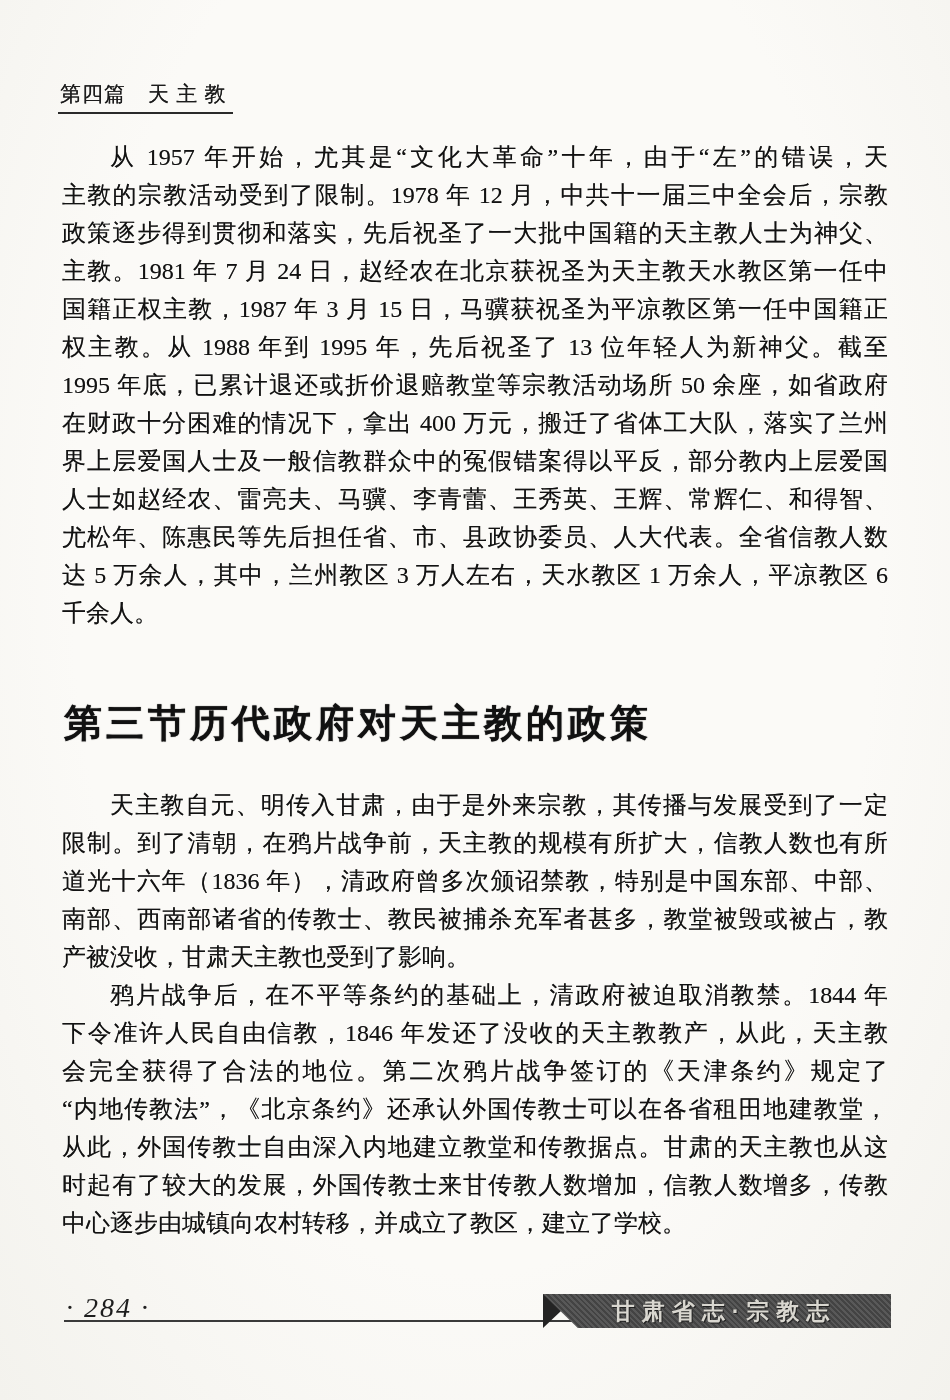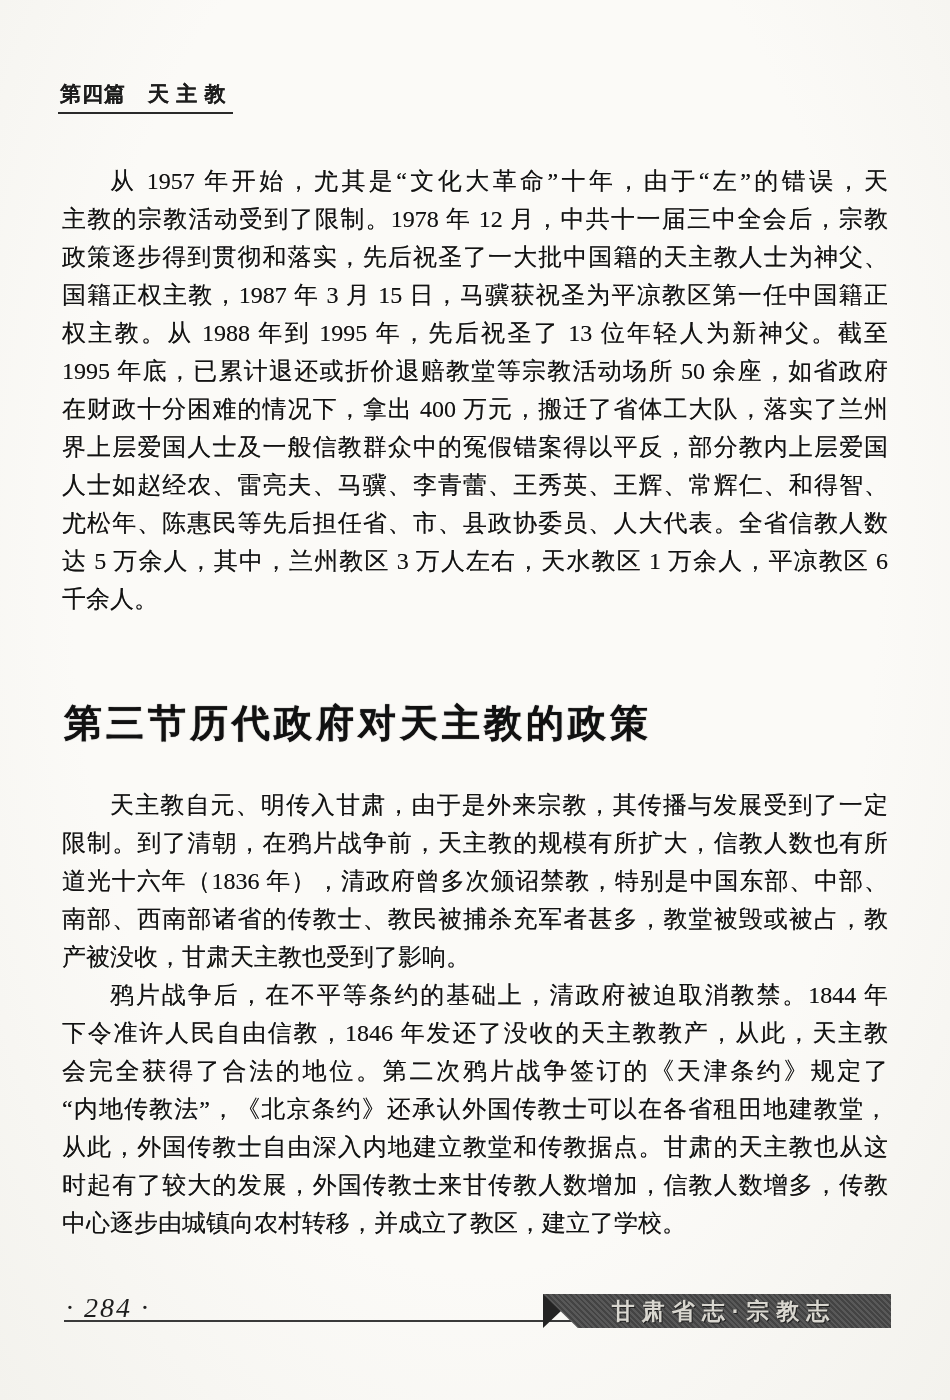--- a/index.html
+++ b/index.html
@@ -12,33 +12,33 @@
     position: relative;
     width: 950px; height: 1400px;
     background: #faf9f5;
     background-image: radial-gradient(ellipse at 50% 40%, #fbfaf7 60%, #f3f2ed 100%);
     overflow: hidden;
     color: #161616;
   }
   
   .running-head {
     position: absolute; left: 58px; top: 80px;
-    font-size: 21px; font-weight: bold;
+    font-size: 21px; font-weight: normal;
     letter-spacing: 1px;
     padding: 0 6px 4px 2px;
     border-bottom: 2px solid #2a2a2a;
     color: #1c1c1c;
     text-shadow: 0 0 0.5px #333;
     white-space: pre;
   }
   
   .textcol {
     position: absolute; left: 62px; width: 826px;
   }
-  .col-1 { top: 138px; margin-top: 24px; }
+  .col-1 { top: 138px; }
   .col-2 { top: 786px; font-family: Liberation Serif, serif; }
   .line {
     font-size: 24px;
     line-height: 38px;
     height: 38px;
     text-align: justify;
     text-align-last: justify;
     text-justify: inter-character;
     color: #121212;
     text-shadow: 0 0 0.6px rgba(20,20,20,0.55);
@@ -102,20 +102,21 @@
 <body>
 
 <div class="page">
 
   <div class="running-head">第四篇　天 主 教</div>
 
   <div class="textcol col-1">
     <div class="line indent">从 1957 年开始，尤其是“文化大革命”十年，由于“左”的错误，天</div>
     <div class="line">主教的宗教活动受到了限制。1978 年 12 月，中共十一届三中全会后，宗教</div>
     <div class="line">政策逐步得到贯彻和落实，先后祝圣了一大批中国籍的天主教人士为神父、</div>
+    <div class="line">主教。1981 年 7 月 24 日，赵经农在北京获祝圣为天主教天水教区第一任中</div>
     <div class="line">国籍正权主教，1987 年 3 月 15 日，马骥获祝圣为平凉教区第一任中国籍正</div>
     <div class="line">权主教。从 1988 年到 1995 年，先后祝圣了 13 位年轻人为新神父。截至</div>
     <div class="line">1995 年底，已累计退还或折价退赔教堂等宗教活动场所 50 余座，如省政府</div>
     <div class="line">在财政十分困难的情况下，拿出 400 万元，搬迁了省体工大队，落实了兰州</div>
     <div class="line">界上层爱国人士及一般信教群众中的冤假错案得以平反，部分教内上层爱国</div>
     <div class="line">人士如赵经农、雷亮夫、马骥、李青蕾、王秀英、王辉、常辉仁、和得智、</div>
     <div class="line">尤松年、陈惠民等先后担任省、市、县政协委员、人大代表。全省信教人数</div>
     <div class="line">达 5 万余人，其中，兰州教区 3 万人左右，天水教区 1 万余人，平凉教区 6</div>
     <div class="line last">千余人。</div>
   </div>

